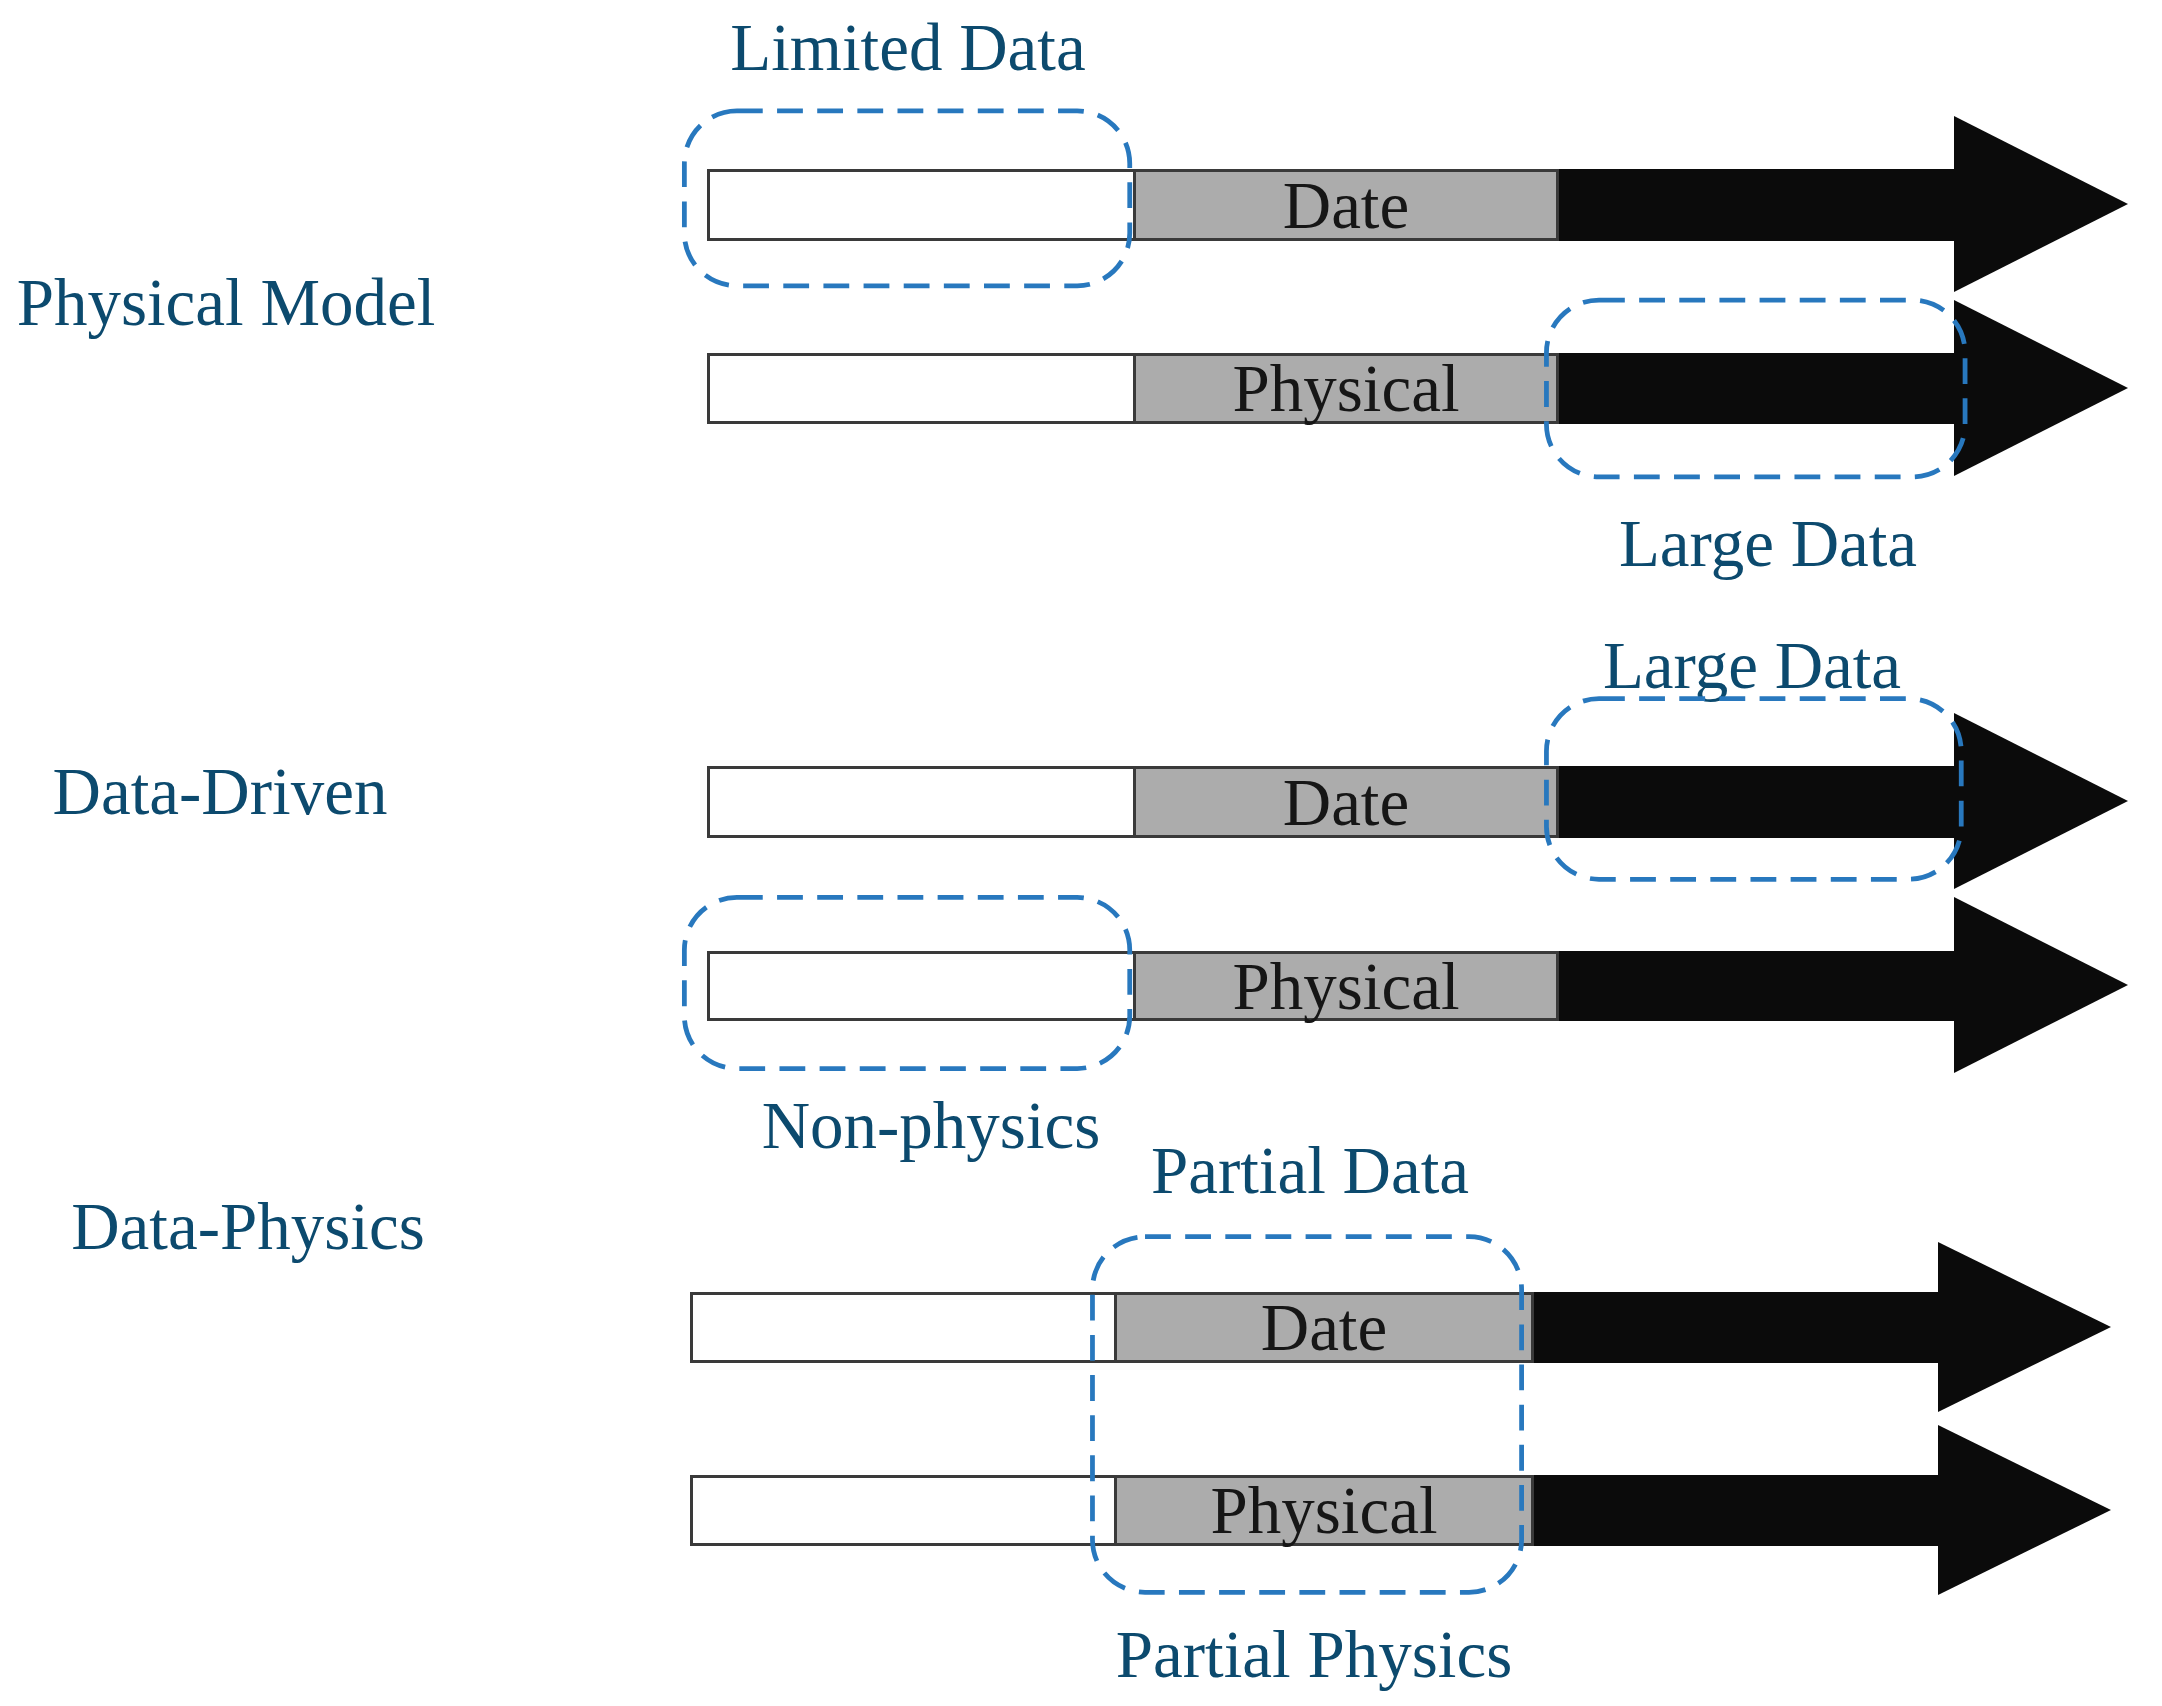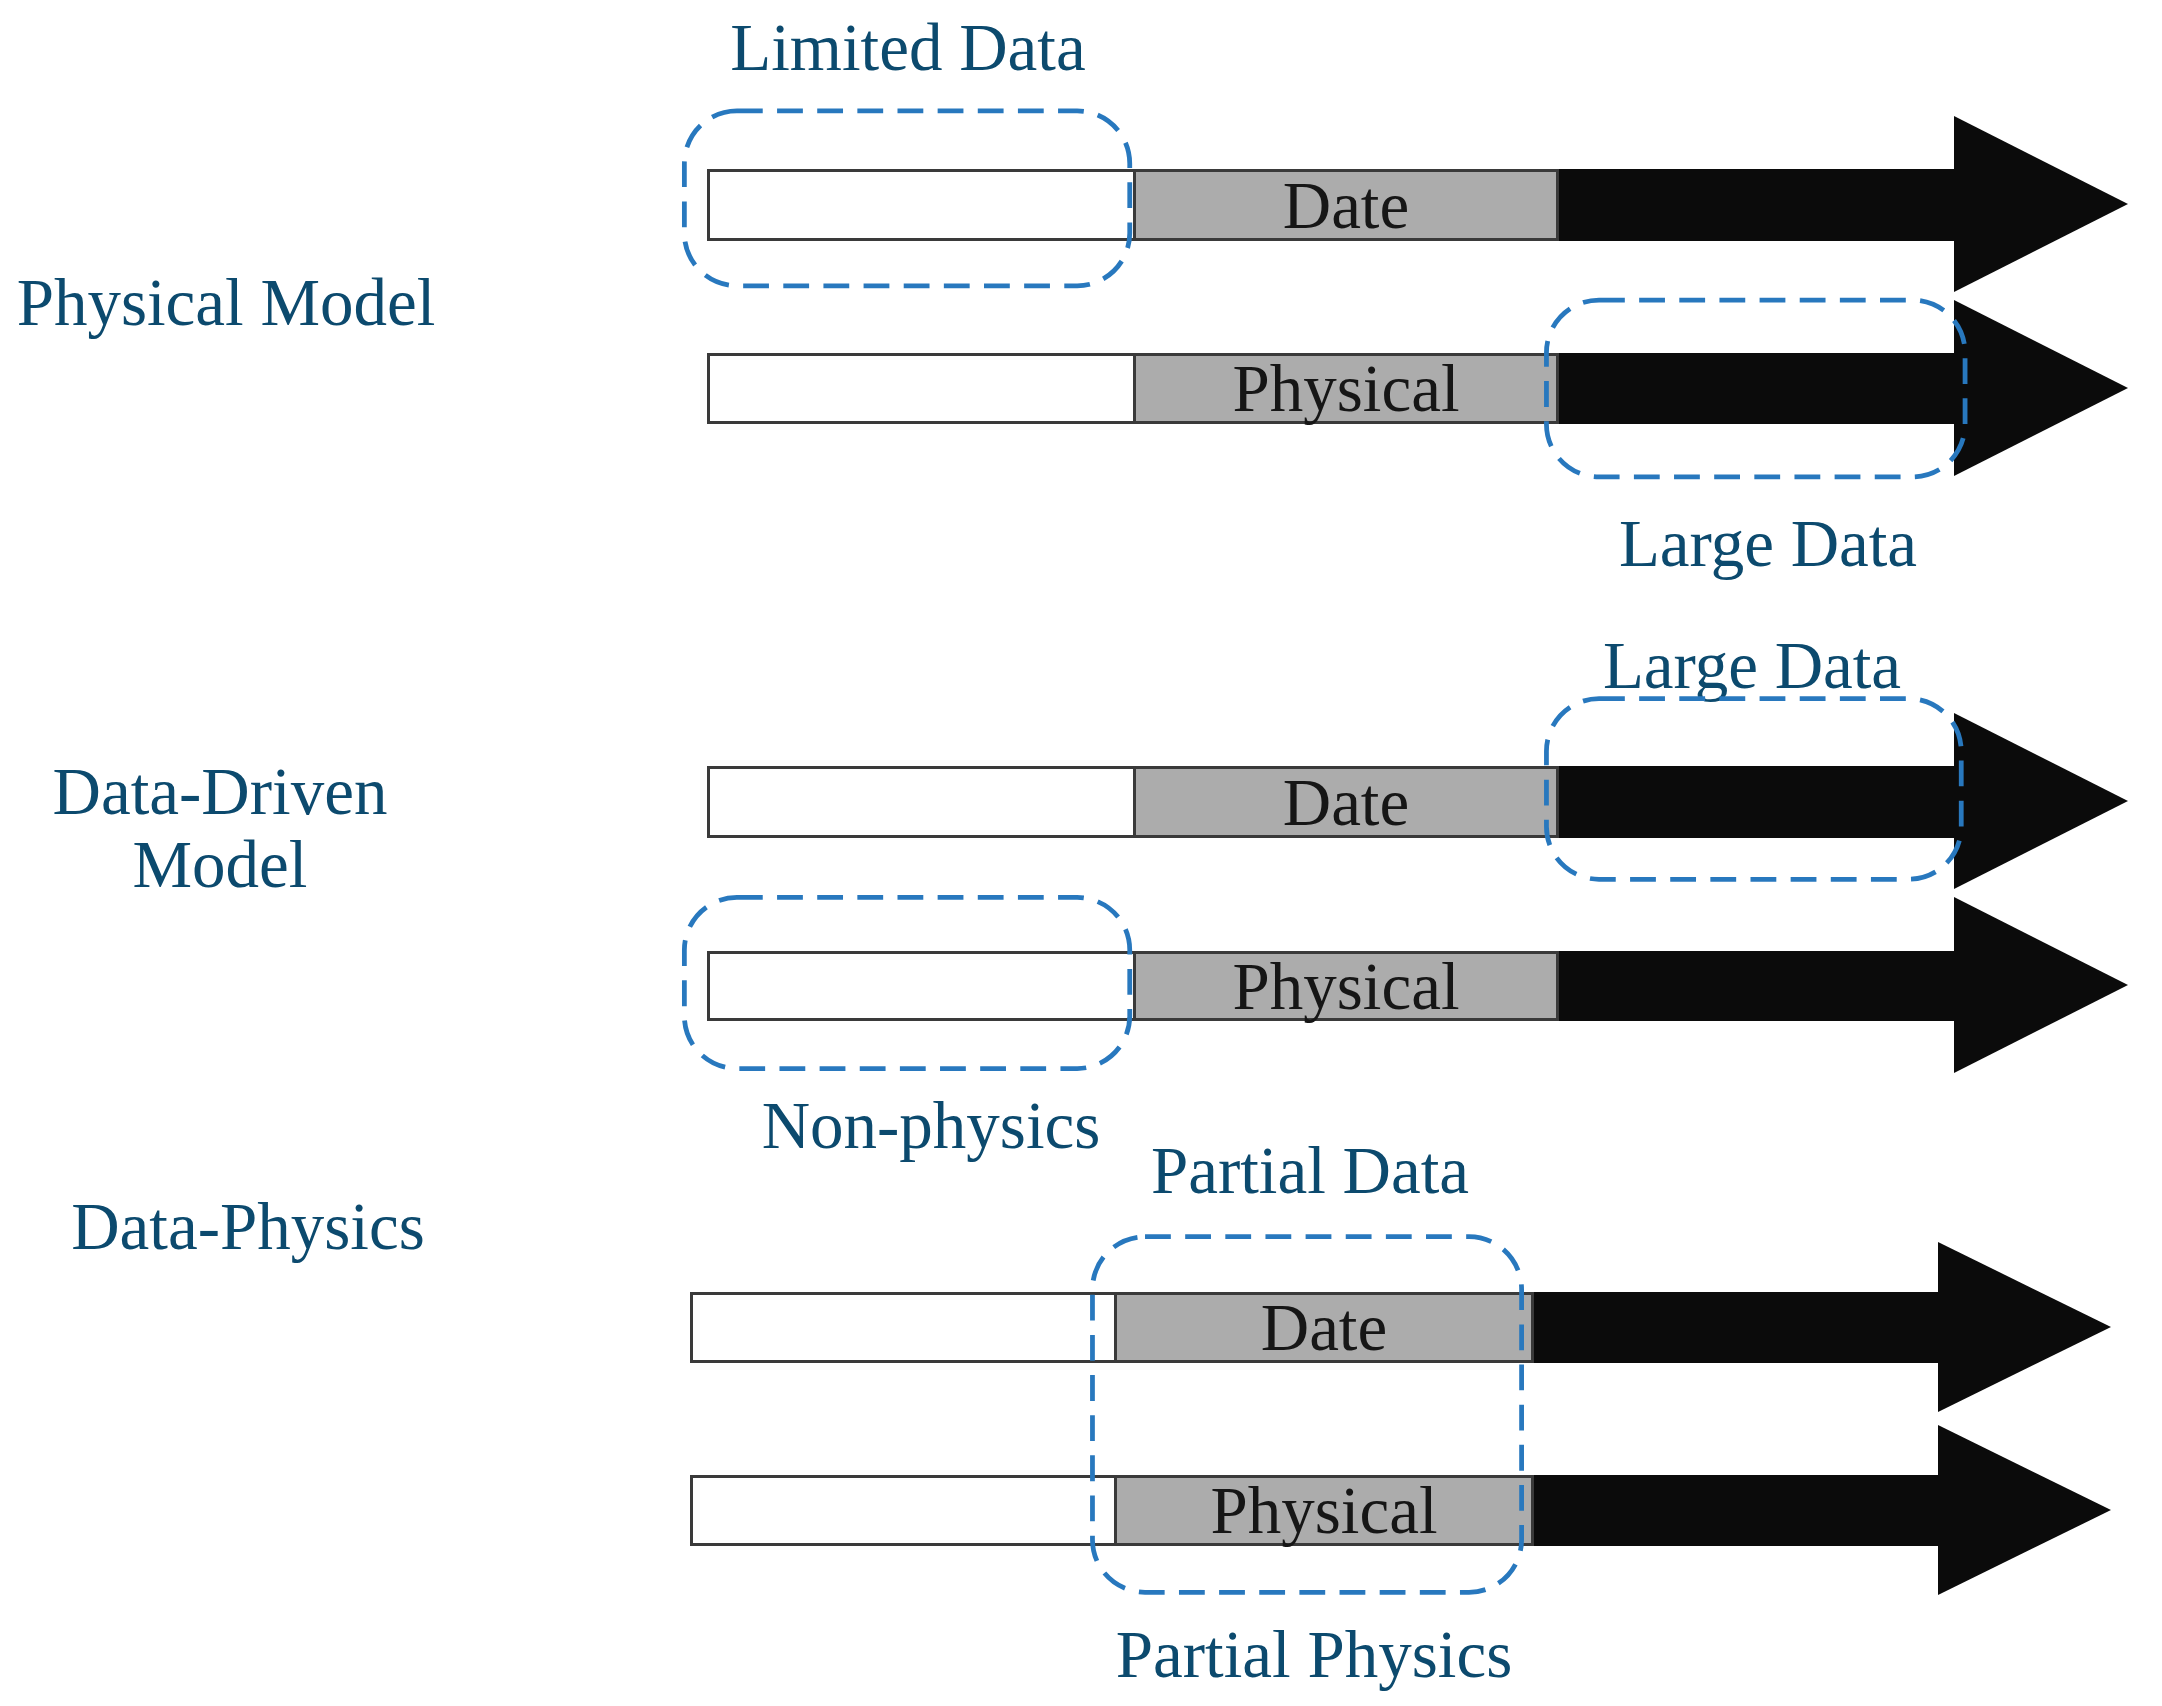--- a/index.html
+++ b/index.html
@@ -93,21 +93,20 @@
       <span>Physical</span>
     </div>
     <div class="seg black" style="width:411px;"></div>
     <div class="head" style="left:1263px;top:-53px;border-left-width:174px;border-top-width:88px;border-bottom-width:88px;"></div>
   </div>
 
   <div class="label" style="left:1768px;top:507px;">Large Data</div>
 
   <div class="label" style="left:220px;top:733px;margin-top:22px;">
     <div>Data-Driven</div>
-    <div>Model</div>
   </div>
 
   <div class="label" style="left:1752px;top:629px;">Large Data</div>
 
   <div class="row" style="left:691px;top:766px;height:72px;">
     <div class="seg white" style="width:429px;"></div>
     <div class="seg gray" style="width:423px;">
       <span>Date</span>
     </div>
     <div class="seg black" style="width:411px;"></div>

